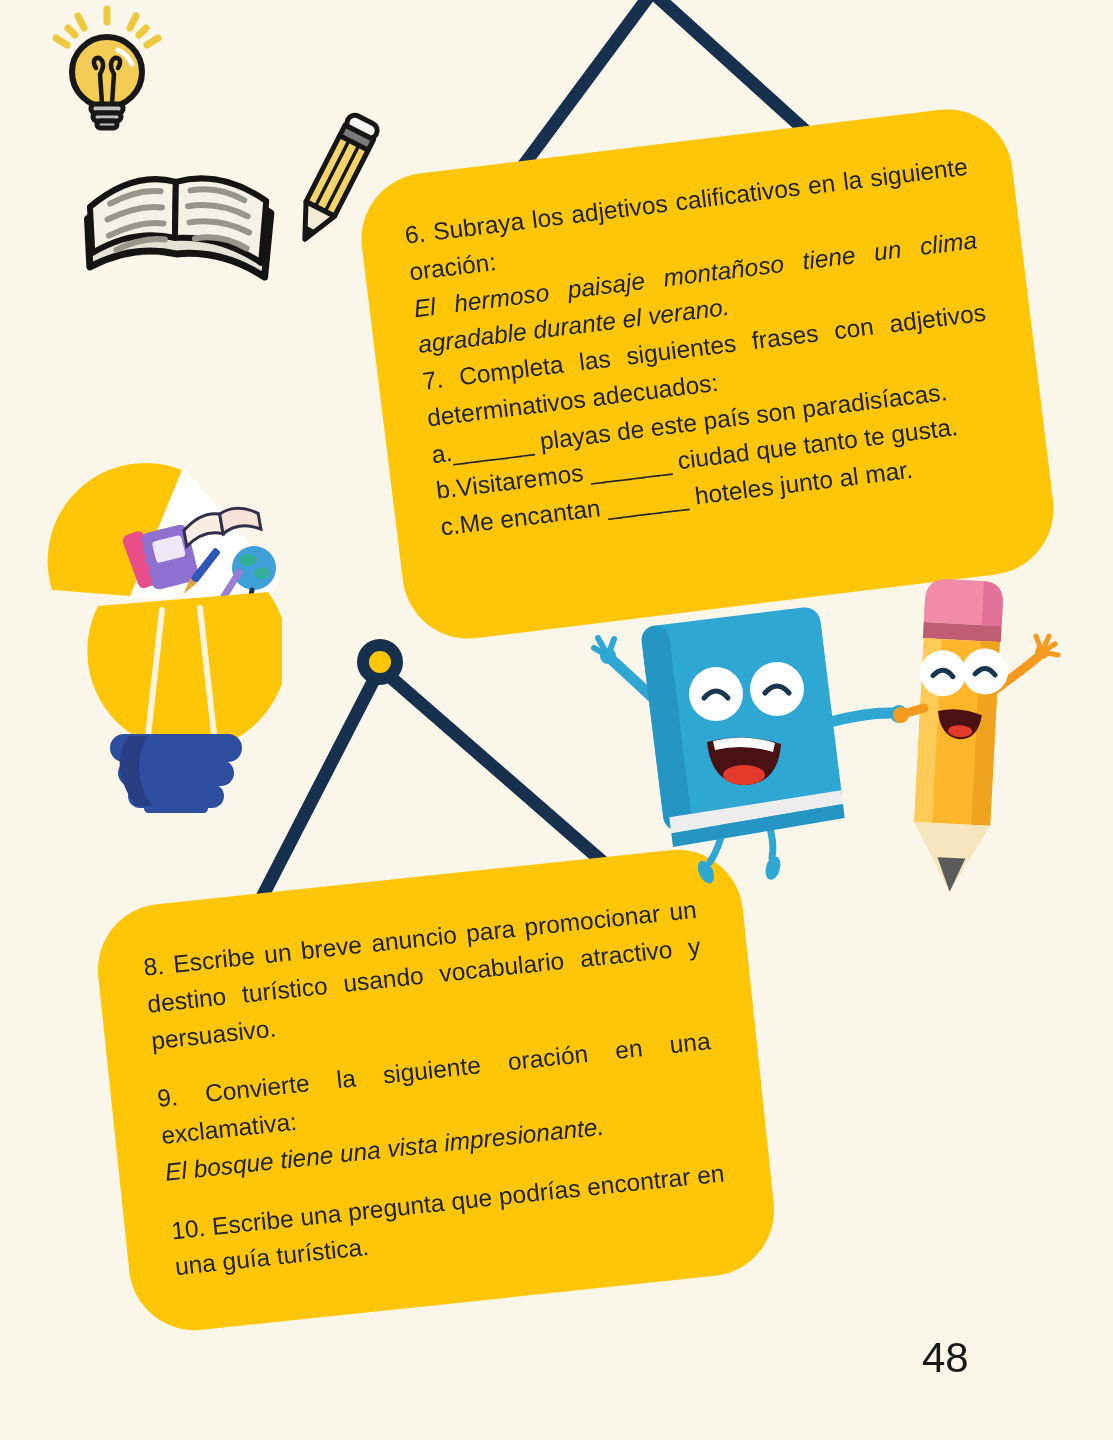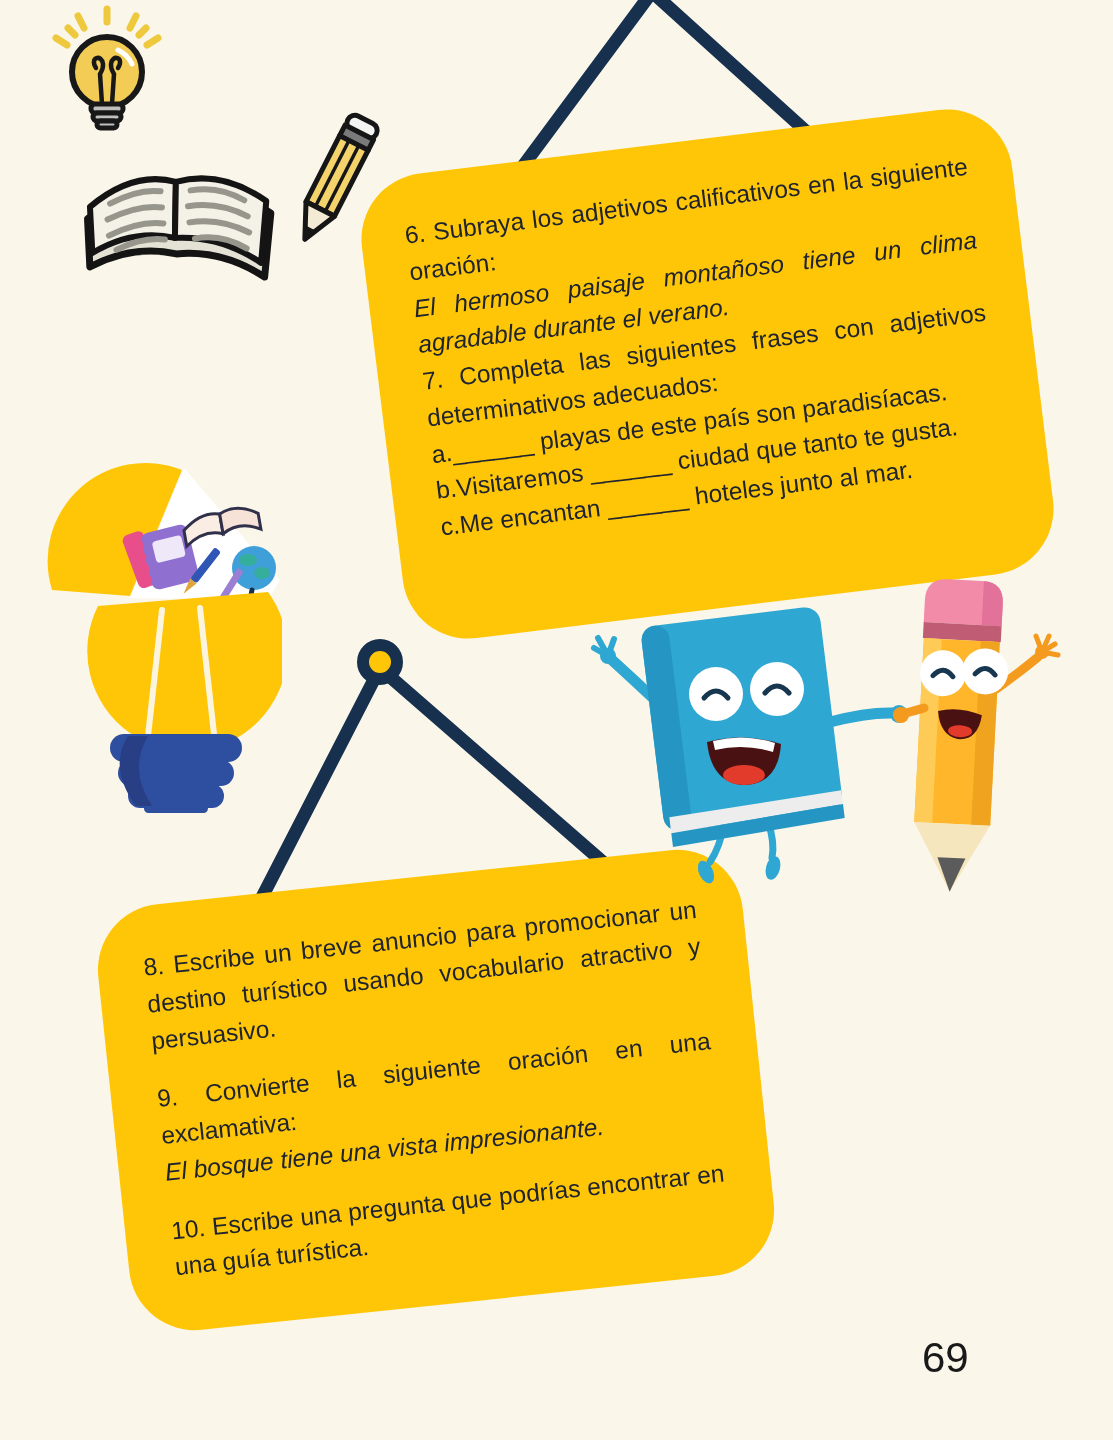--- a/index.html
+++ b/index.html
@@ -261,13 +261,13 @@
       </g>
       <path d="M365,150 Q386,144 409,152 Q406,178 386,177 Q368,174 365,150 Z" fill="#4A1113"></path>
       <ellipse cx="388" cy="169" rx="12" ry="6" fill="#E23B2C"></ellipse>
     </g>
     <path d="M352,146 Q338,150 330,152" stroke="#F49B1F" stroke-width="9" fill="none" stroke-linecap="round"></path>
     <circle cx="329" cy="153" r="8" fill="#F49B1F"></circle>
   </g>
 </svg>
 </div>
 
-<div class="page-number">69</div>
+<div class="page-number">48</div>
 
 </body></html>

